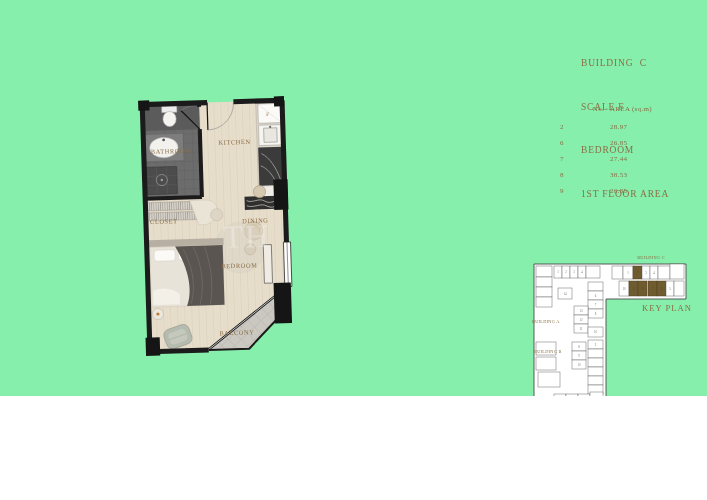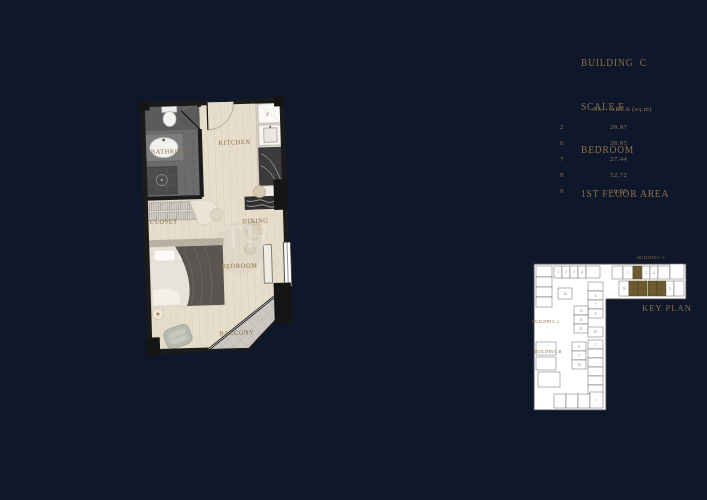--- a/index.html
+++ b/index.html
@@ -1,16 +1,16 @@
 <!DOCTYPE html>
 <html><head>
 <meta charset="utf-8">
 <style>
   html,body{margin:0;padding:0;background:#fff;}
-  .page{position:relative;width:707px;height:500px;background:#0f172a;overflow:hidden;
+  .page{position:relative;width:707px;height:396px;background:#86efac;overflow:hidden;
         font-family:"Liberation Serif",serif;color:#8a6f47;}
 
   
   .title-block{position:absolute;left:581px;top:27px;font-size:9.5px;line-height:14.5px;
                letter-spacing:.8px;color:#8a6f47;white-space:pre;}
 
   
   .area-table{position:absolute;left:558px;top:105px;font-size:7px;letter-spacing:.3px;color:#8a6f47;}
   .at-row{display:flex;height:16px;align-items:flex-start;}
   .at-row.header{height:18px;text-align:right;}
@@ -60,21 +60,21 @@
     <div class="at-row">
       <div class="at-no">6</div>
       <div class="at-area">26.85</div>
     </div>
     <div class="at-row">
       <div class="at-no">7</div>
       <div class="at-area">27.44</div>
     </div>
     <div class="at-row">
       <div class="at-no">8</div>
-      <div class="at-area">52.72</div>
+      <div class="at-area">38.53</div>
     </div>
     <div class="at-row">
       <div class="at-no">9</div>
       <div class="at-area">26.85</div>
     </div>
   </div>
 
   <div class="plan-wrap">
     <svg viewBox="0 0 150 256" width="152" height="260">
       <defs>

